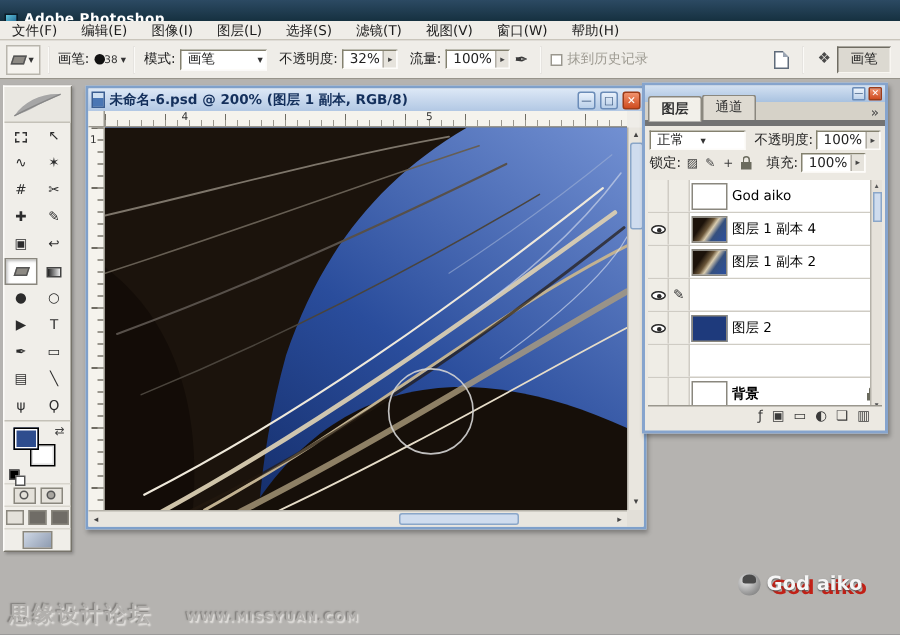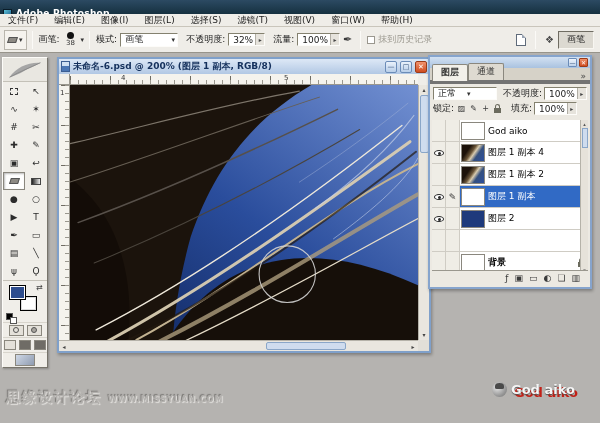--- a/index.html
+++ b/index.html
@@ -19,21 +19,21 @@
   .menu-item{padding:0 8px;white-space:nowrap;}
 
   
   .optionsbar{position:absolute;left:0;top:27px;width:600px;height:26px;background:#efede8;
     border-bottom:1px solid #97948b;display:flex;align-items:center;font-size:9px;color:#222;padding:0 4px;}
   .ob-sep{width:1px;height:18px;background:#b3b0a7;border-right:1px solid #fbfaf7;margin:0 5px;flex:none;}
   .ob-label{margin:0 3px 0 1px;white-space:nowrap;}
   .caret{font-size:7px;color:#333;margin-left:2px;}
   .tool-preset{display:flex;align-items:center;border:1px solid #b9b6ad;background:#f5f3ee;height:20px;padding:0 3px;}
   .g-eraser{display:inline-block;width:9px;height:6px;background:#8d8a84;border:1px solid #555;transform:skewX(-18deg);}
-  .brush-preview{display:inline-flex;flex-direction:column;align-items:center;width:16px;line-height:1;}
+  .brush-preview{display:inline-flex;flex-direction:row;align-items:center;width:16px;line-height:1;}
   .brush-preview .dot{width:7px;height:7px;border-radius:50%;background:#111;}
   .brush-preview .bsize{font-size:7px;color:#333;margin-top:1px;}
   .dd-box{display:inline-flex;align-items:center;justify-content:space-between;background:#fff;
     border:1px solid;border-color:#84816f #fdfcf9 #fdfcf9 #84816f;height:14px;padding:0 2px 0 4px;}
   .num-box{display:inline-flex;align-items:center;background:#fff;border:1px solid;
     border-color:#84816f #fdfcf9 #fdfcf9 #84816f;height:13px;}
   .num-box .val{padding:0 2px 0 4px;min-width:22px;}
   .num-box .spin{width:9px;height:11px;background:#e6e3dc;border-left:1px solid #b1aea5;
     font-size:6px;display:flex;align-items:center;justify-content:center;color:#444;}
   .airbrush{font-size:11px;color:#3a3a3a;margin:0 3px;}
@@ -140,21 +140,21 @@
   .pal-scroll{position:absolute;right:2px;top:63px;height:154px;width:8px;background:#e6e2da;border-left:1px solid #b5b2a9;
     display:flex;flex-direction:column;align-items:center;font-size:5px;color:#555;}
   .pal-scroll .arr{height:8px;line-height:8px;}
   .pthumb{width:6px;height:20px;background:#cfdcee;border:1px solid #8aa6c8;}
   .pfill{flex:1;}
   .pal-bottom{position:absolute;left:2px;right:2px;bottom:2px;height:15px;background:#ece9e2;border-top:1px solid #9a978e;
     display:flex;align-items:center;justify-content:flex-end;gap:6px;padding-right:8px;font-size:9px;color:#3a3a3a;}
   .pal-btn{line-height:1;}
 
   
-  .wm-left{position:absolute;left:6px;bottom:16px;display:flex;align-items:baseline;gap:6px;}
+  .wm-left{position:absolute;left:6px;bottom:4px;display:flex;align-items:baseline;gap:22px;}
   .wm-cn{font-size:14px;font-weight:bold;letter-spacing:2px;color:#b2b0ad;
     text-shadow:1px 1px 1px #e4e2df,-1px -1px 1px #7c7a77;}
   .wm-url{font-size:8px;font-weight:bold;letter-spacing:1px;color:#b2b0ad;
     text-shadow:1px 1px 1px #e4e2df,-1px -1px 1px #7c7a77;}
   .wm-right{position:absolute;left:492px;top:382px;display:flex;align-items:center;gap:4px;}
   .wm-globe{width:15px;height:15px;border-radius:50%;background:radial-gradient(circle at 35% 35%,#e8e8e8,#9a9a9a 60%,#6f6f6f);position:relative;overflow:hidden;}
   .wm-globe:before{content:'';position:absolute;left:3px;top:1px;width:9px;height:6px;background:#4a4a4a;border-radius:50% 50% 20% 20%;}
   .wm-stack{position:relative;font-size:13px;font-weight:bold;}
   .wm-red{position:absolute;left:3px;top:3px;color:#c22016;white-space:nowrap;}
   .wm-white{position:relative;color:#f5f5f5;text-shadow:0 1px 1px #555;white-space:nowrap;}
@@ -453,24 +453,20 @@
             <span class="lname">图层 1 副本 2</span>
           </span>
         </div>
         <div class="layer-row selected">
           <span class="cell">
             <span class="eye"></span>
           </span>
           <span class="cell">
             <span class="edit-glyph">✎</span>
           </span>
-          <span class="lz">
-            <span class="thumb thumb-checker-blue"></span>
-            <span class="lname">图层 1 副本</span>
-          </span>
         </div>
         <div class="layer-row">
           <span class="cell">
             <span class="eye"></span>
           </span>
           <span class="cell"></span>
           <span class="lz">
             <span class="thumb thumb-blue"></span>
             <span class="lname">图层 2</span>
           </span>

